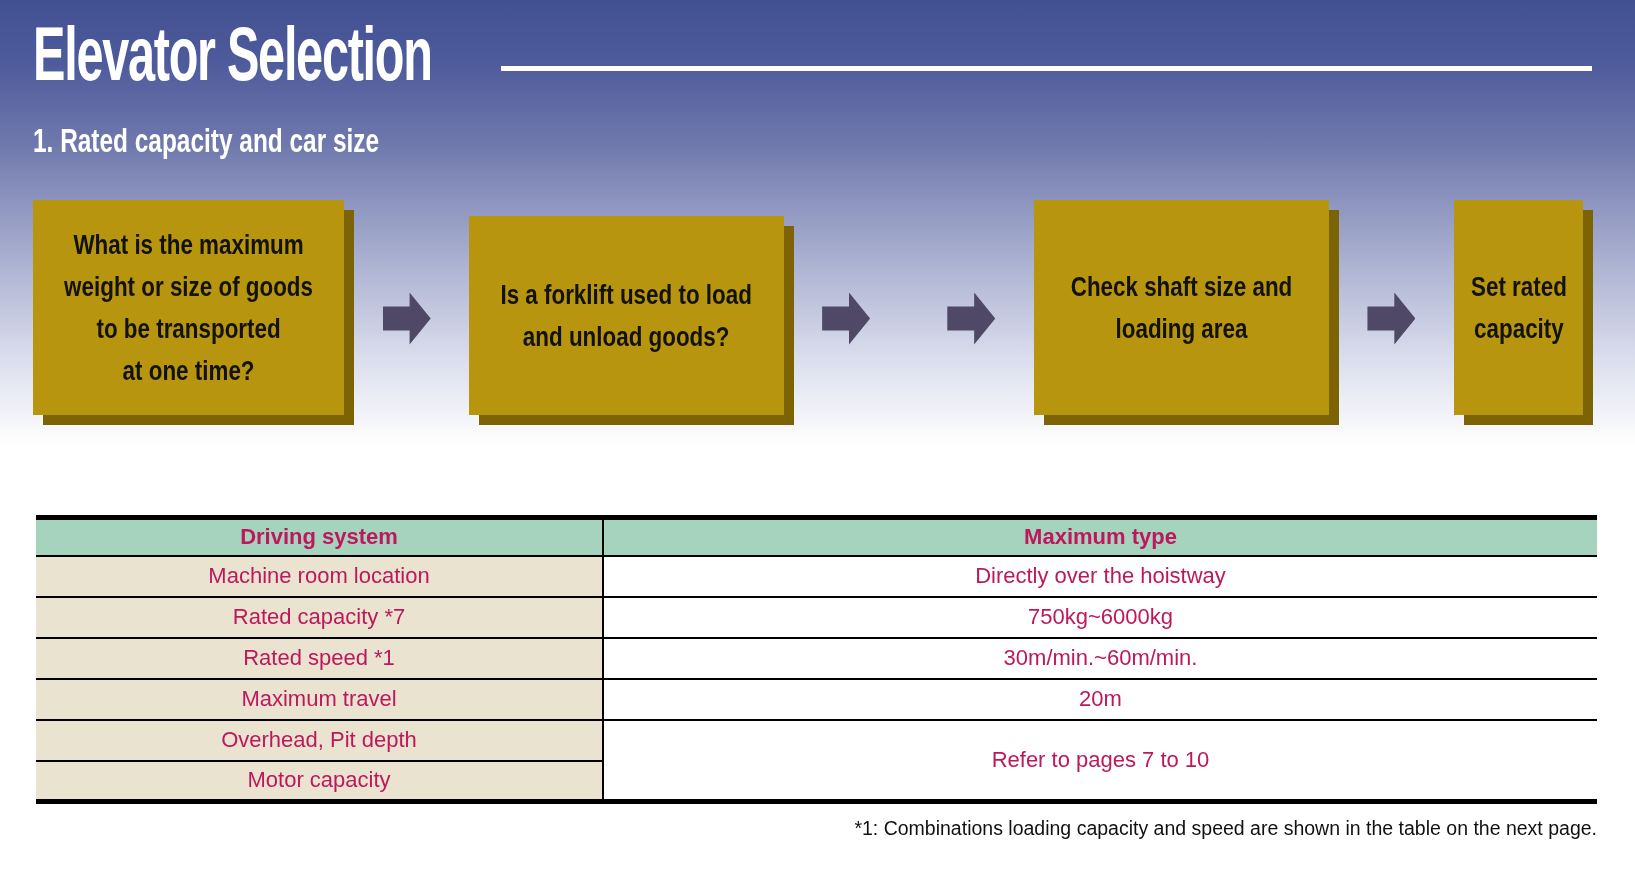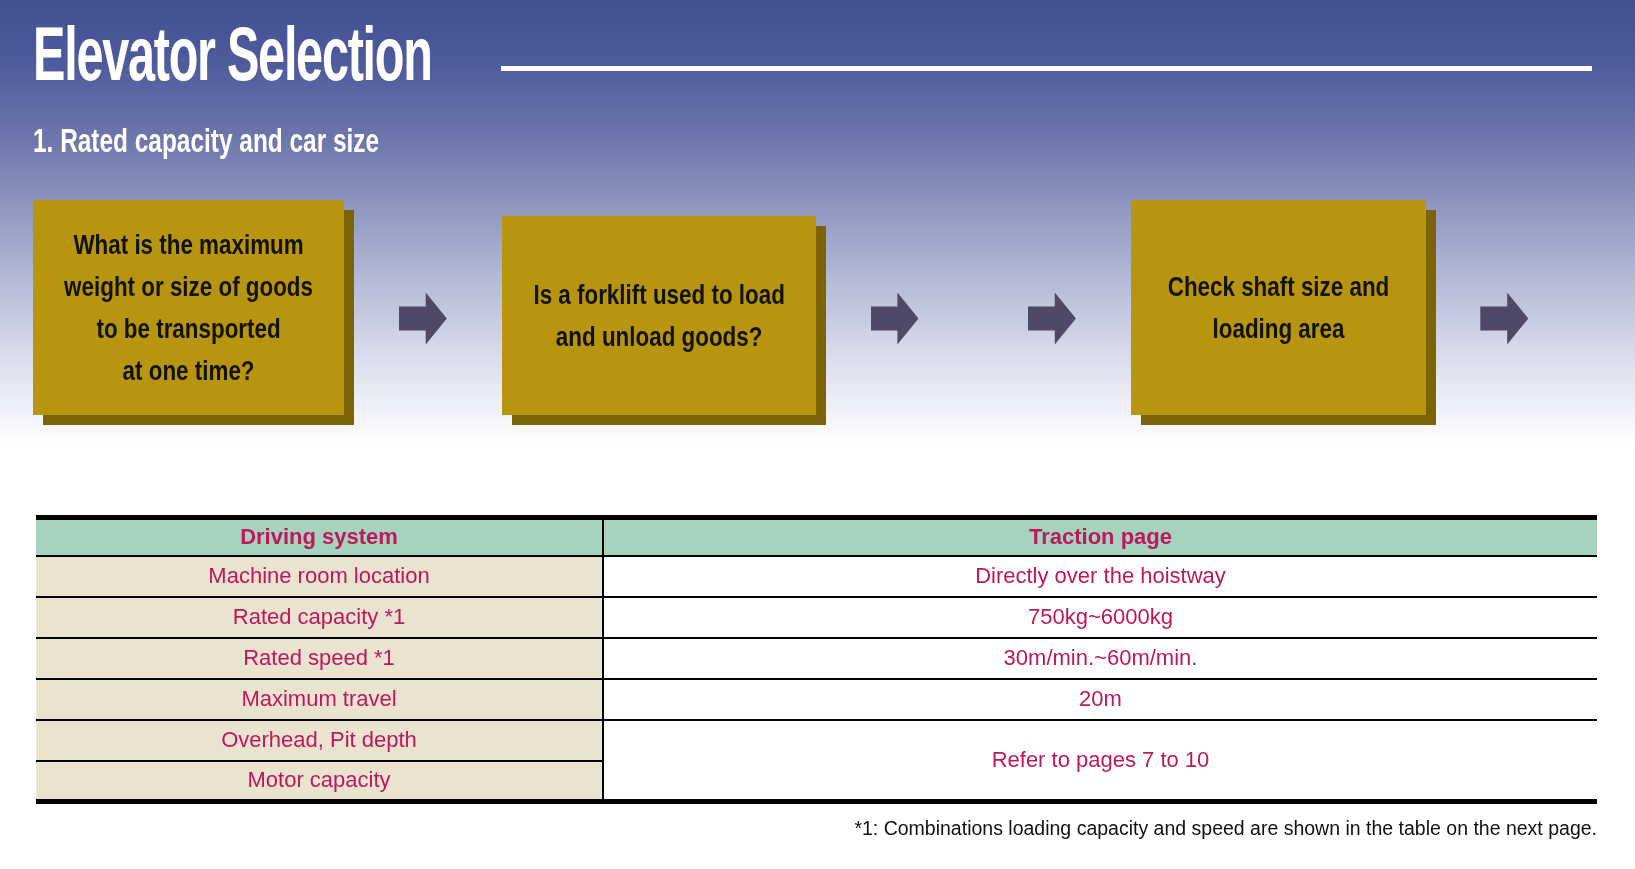--- a/index.html
+++ b/index.html
@@ -170,36 +170,40 @@
     <div class="arrow-cell">
       <div class="arrow-right"></div>
     </div>
     <div class="flow-box w4">
       <span class="flow-text">Check shaft size and
 loading area</span>
     </div>
     <div class="arrow-cell">
       <div class="arrow-right"></div>
     </div>
+    <div class="flow-box w5">
+      <span class="flow-text">Set rated
+capacity</span>
+    </div>
   </div>
 
   <table class="spec-table">
     <thead>
       <tr>
         <th>Driving system</th>
-        <th>Traction page</th>
+        <th>Maximum type</th>
       </tr>
     </thead>
     <tbody>
       <tr>
         <td class="label">Machine room location</td>
         <td class="value">Directly over the hoistway</td>
       </tr>
       <tr>
-        <td class="label">Rated capacity *1</td>
+        <td class="label">Rated capacity *7</td>
         <td class="value">750kg~6000kg</td>
       </tr>
       <tr>
         <td class="label">Rated speed *1</td>
         <td class="value">30m/min.~60m/min.</td>
       </tr>
       <tr>
         <td class="label">Maximum travel</td>
         <td class="value">20m</td>
       </tr>

